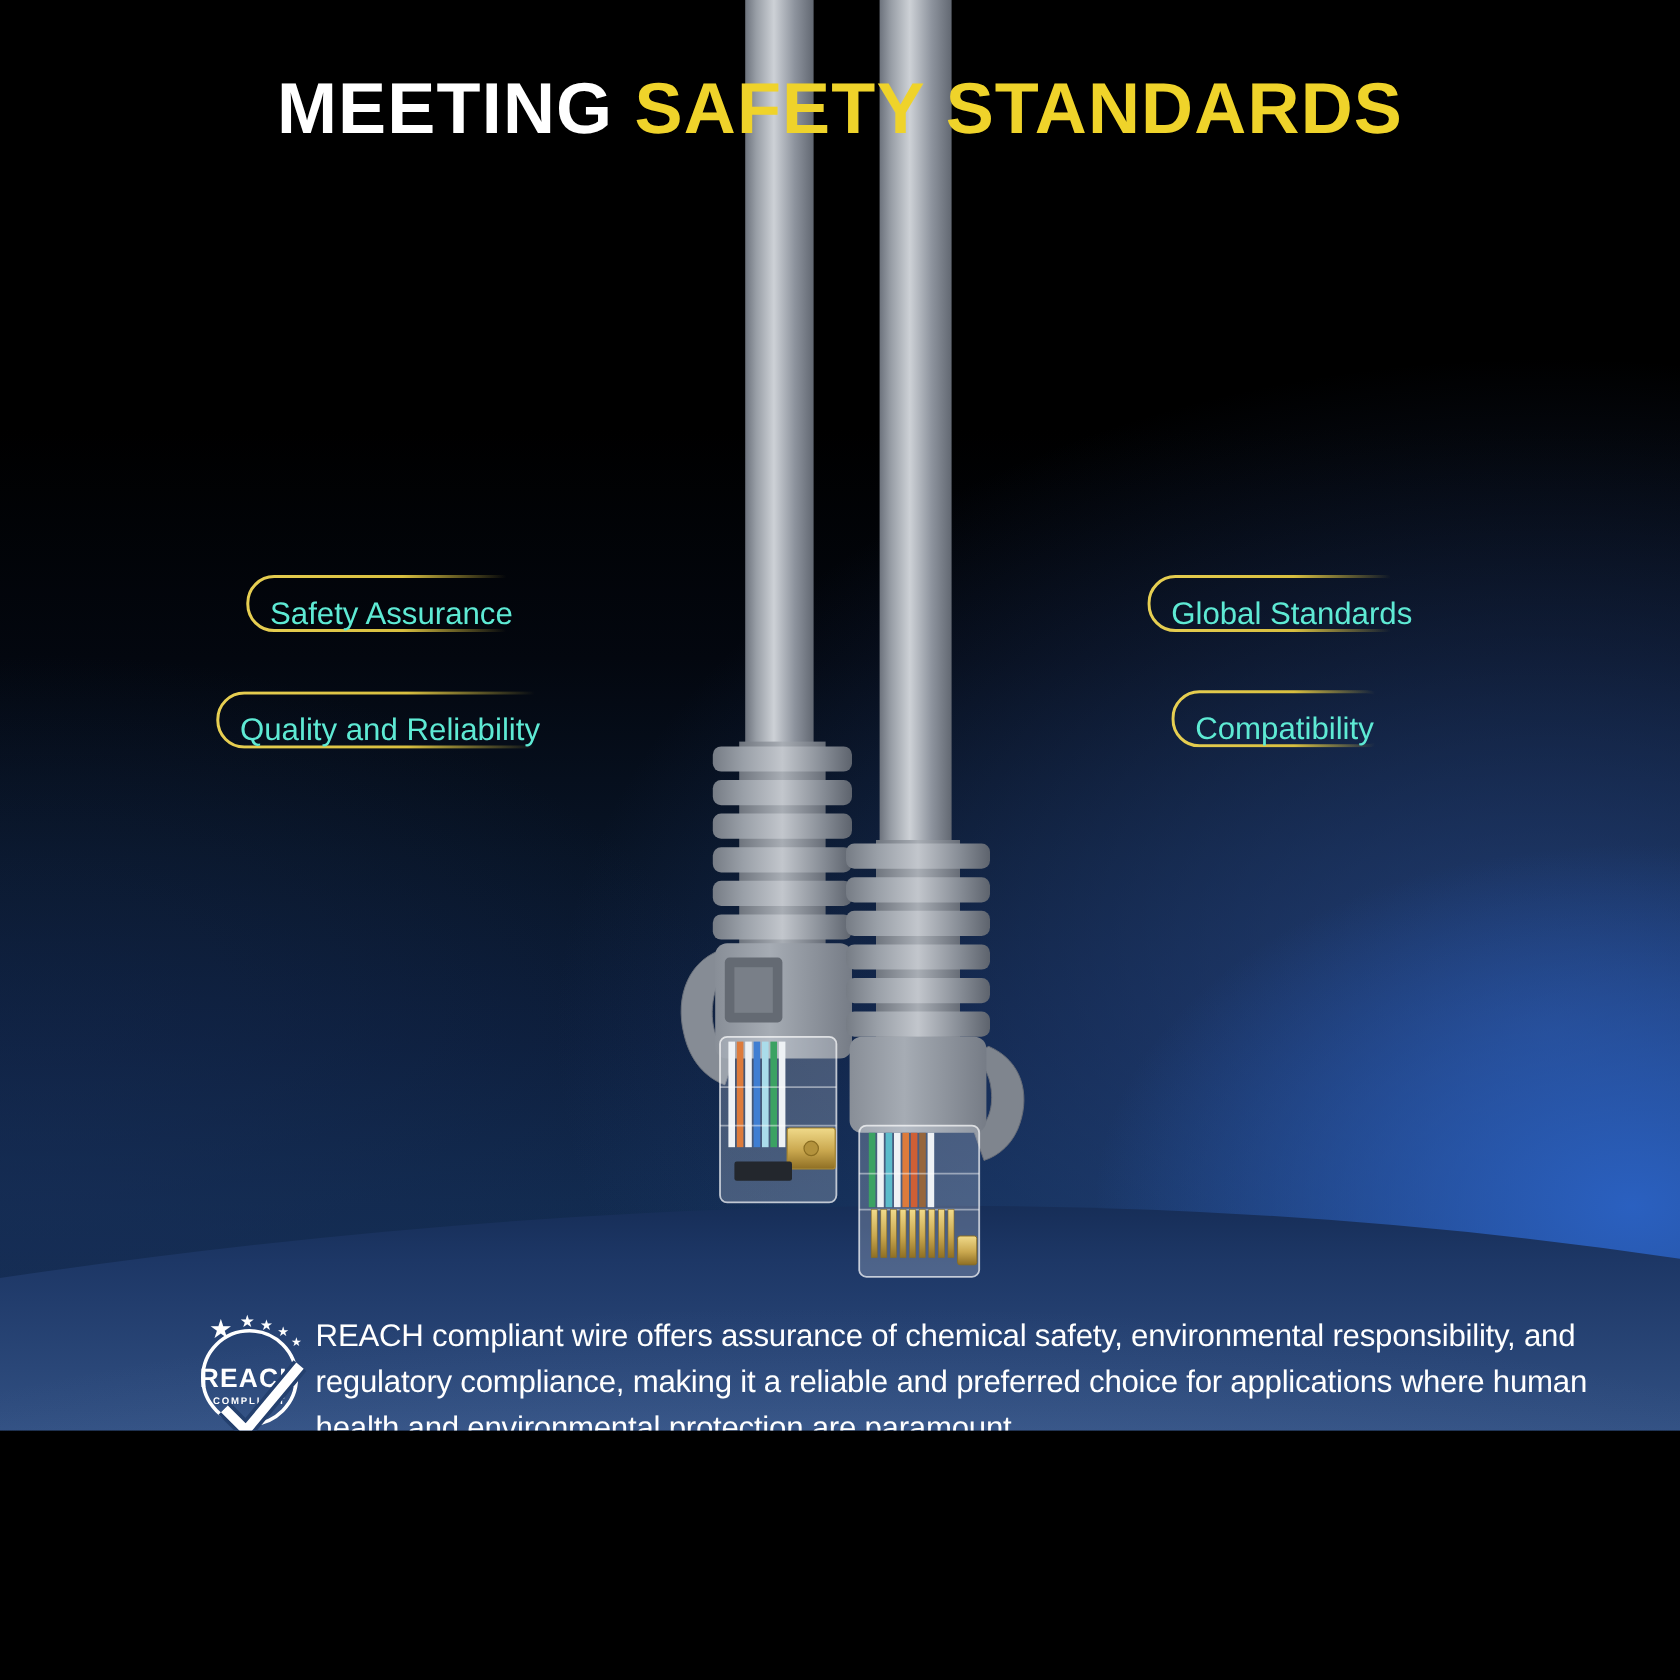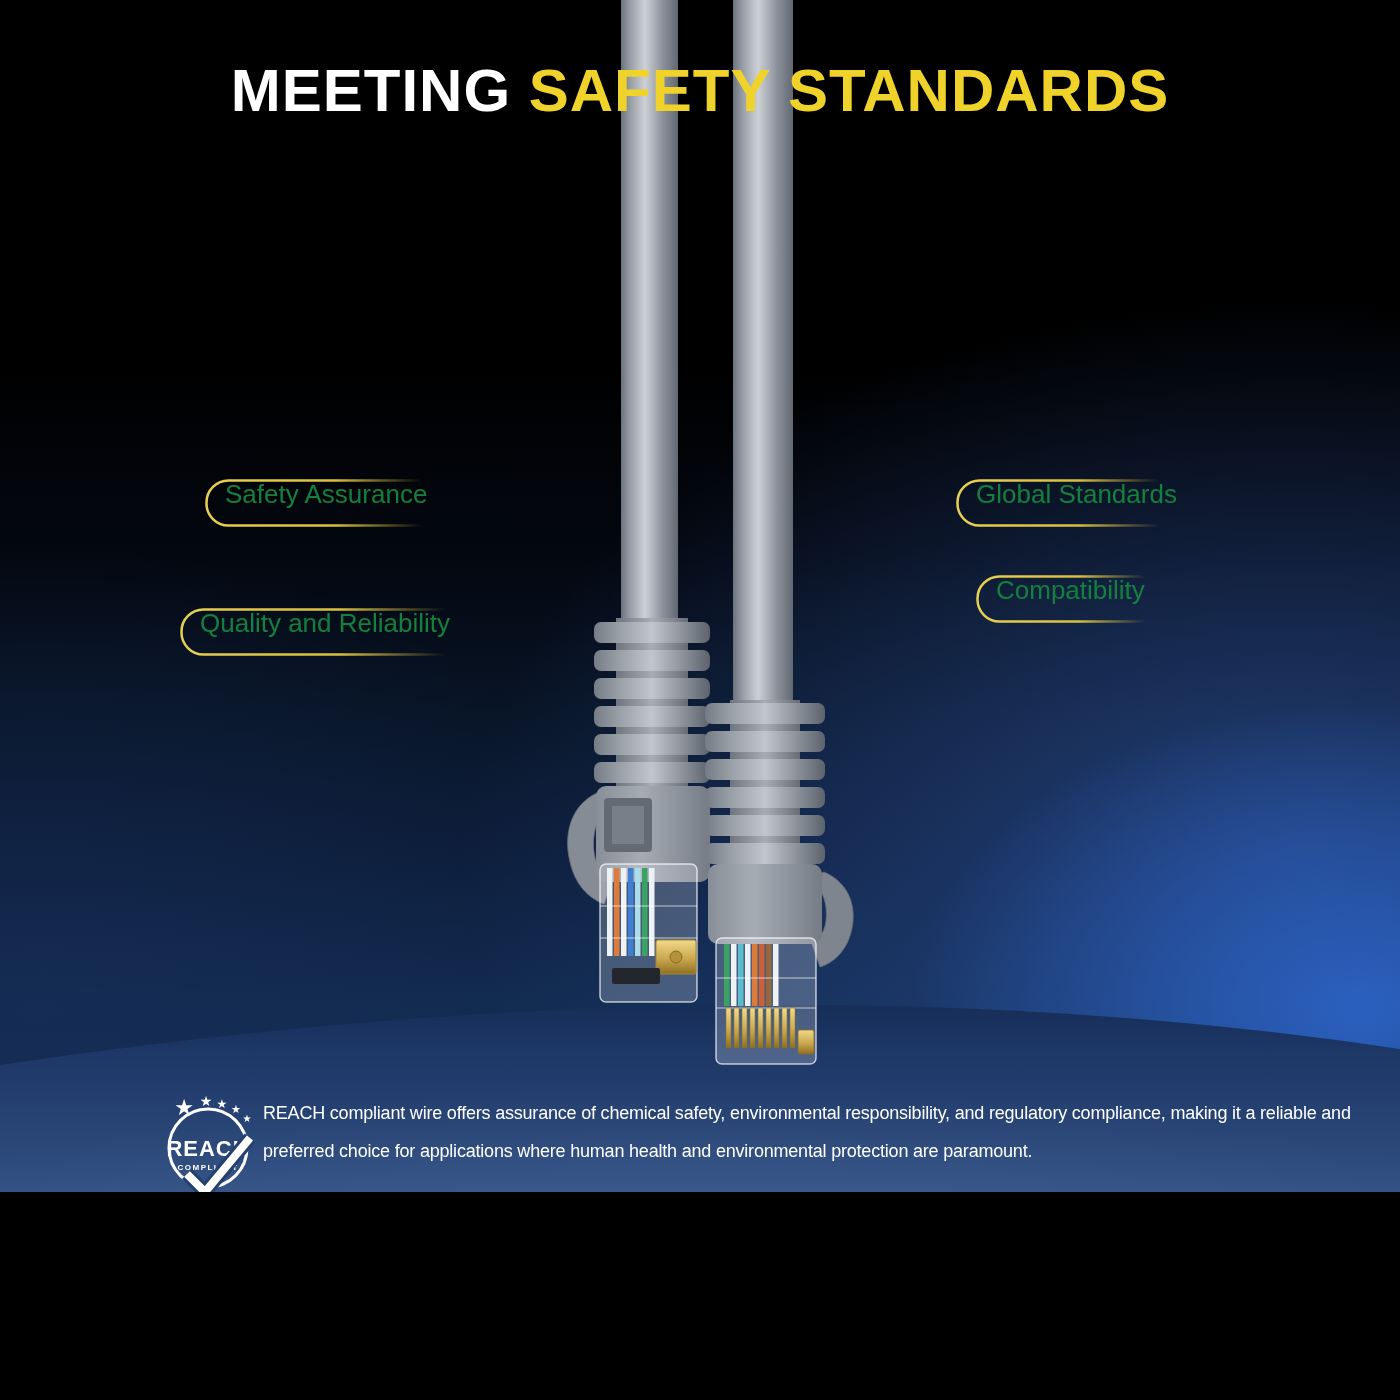--- a/index.html
+++ b/index.html
@@ -22,29 +22,29 @@
   .dome-svg{position:absolute;inset:0;z-index:2;}
   .cables-svg{position:absolute;inset:0;z-index:4;}
   
   .title{
     position:absolute;top:56px;left:0;width:100%;text-align:center;z-index:6;
     font-size:60px;font-weight:bold;letter-spacing:1px;white-space:nowrap;
   }
   .title .hl{color:#EFD32A;}
   
   .pill{
-    position:absolute;z-index:6;height:48px;display:flex;align-items:flex-start;
-    padding-left:20px;font-size:26px;color:#15803d;
+    position:absolute;z-index:6;height:48px;display:flex;align-items:flex-end;
+    padding-left:20px;font-size:26px;color:#5eead4;
   }
   .pill svg{position:absolute;inset:0;pointer-events:none;}
   .pill span{position:relative;}
   
   .para{
     position:absolute;z-index:6;width:1100px;left:263px;
-    font-size:18px;line-height:38px;color:#fff;letter-spacing:-0.2px;
+    font-size:26px;line-height:38px;color:#fff;letter-spacing:-0.2px;
   }
   .badge{position:absolute;z-index:6;}
   .brand{position:absolute;z-index:6;}
 </style>
 </head>
 <body>
 
 <div class="stage">
 
   <div class="bg-base"></div>
@@ -181,21 +181,21 @@
         <stop offset="0" stop-color="#e7cf52"></stop>
             <stop offset="0.55" stop-color="#d8bf3f"></stop>
             <stop offset="0.92" stop-color="#d8bf3f" stop-opacity="0"></stop>
       </linearGradient>
         </defs>
       <rect x="1.5" y="1.5" width="234" height="45" rx="22" fill="none" stroke="url(#pg1)" stroke-width="2.5"></rect>
     </svg>
     <span>Safety Assurance</span>
   </div>
 
-  <div class="pill" style="left:180px;top:608px;width:290px;">
+  <div class="pill" style="left:180px;top:576px;width:290px;">
     <svg width="290" height="48" viewBox="0 0 290 48">
       <defs>
           <linearGradient id="pg2" x1="0" y1="0" x2="1" y2="0">
         <stop offset="0" stop-color="#e7cf52"></stop>
             <stop offset="0.55" stop-color="#d8bf3f"></stop>
             <stop offset="0.92" stop-color="#d8bf3f" stop-opacity="0"></stop>
       </linearGradient>
         </defs>
       <rect x="1.5" y="1.5" width="287" height="45" rx="22" fill="none" stroke="url(#pg2)" stroke-width="2.5"></rect>
     </svg>

